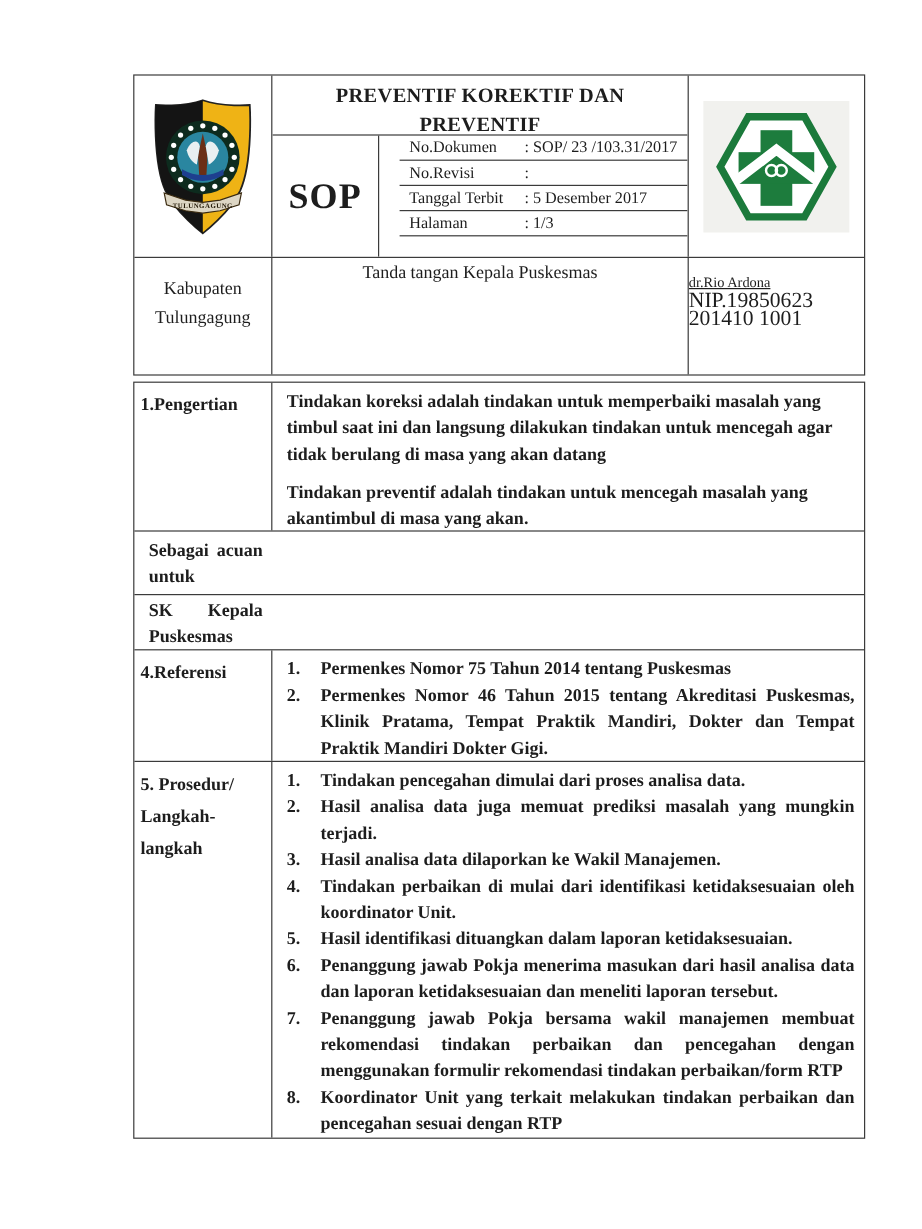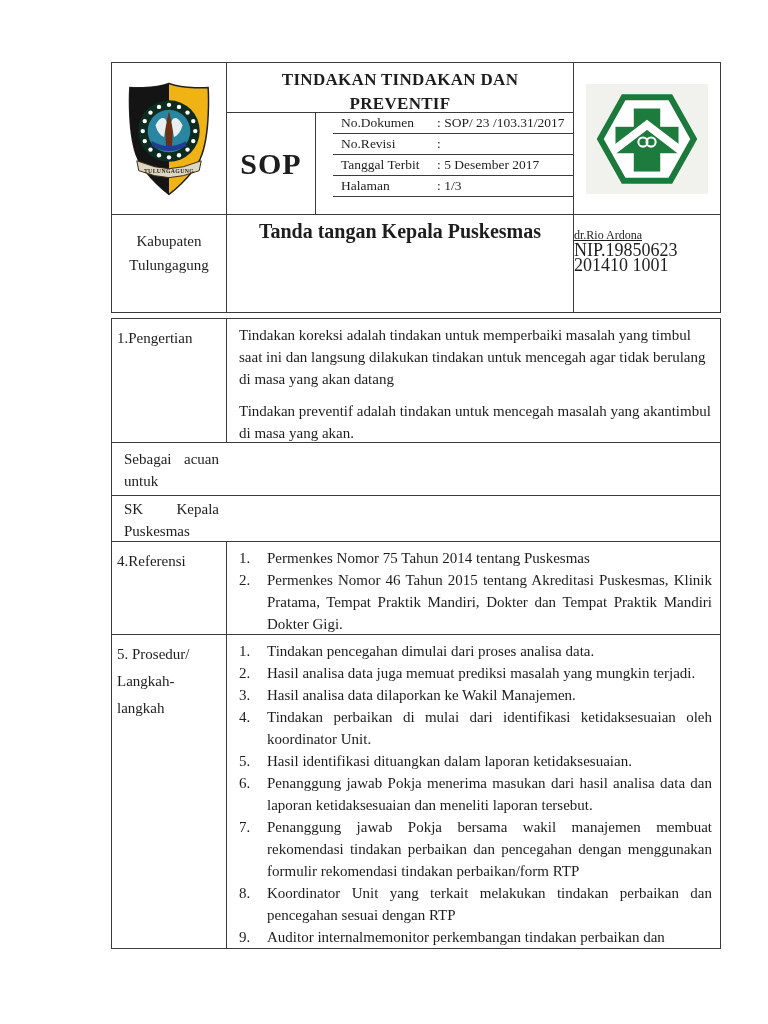--- a/index.html
+++ b/index.html
@@ -43,29 +43,29 @@
   }
   .info-label { width: 96px; flex: none; }
   .hex-cell { display:flex; align-items:center; justify-content:center; }
 
   .region-cell {
     text-align:center; padding-top: 14px; font-size: 15px;
     line-height: 24px; white-space: pre-line;
   }
   .ttd-cell {
     text-align:center; padding-top: 5px;
-    font-weight:bold; font-size: 20px;
+    font-weight:normal; font-size: 15px;
   }
   .sig-cell { text-align:left; padding-top: 13px; line-height: 15px; }
   .signer-name { font-size: 12px; text-decoration: underline; }
   .signer-nip  { font-size: 18px; }
 
   
   .content-table { position: absolute; left: 111px; top: 318px; width: 610px; }
-  .crow { display: grid; grid-template-columns: 115px 1fr; border-bottom: 1px solid #3b3b3b; }
+  .crow { display: grid; grid-template-columns: 115px 1fr; border-bottom: 1px solid #3b3b3b; font-weight: bold; }
   .crow:last-child { border-bottom: none; }
   .label-cell {
     border-right: 1px solid #3b3b3b;
     padding: 6px 2px 0 5px;
     font-size: 15px; line-height: 27px; white-space: pre-line;
   }
   .body-cell { padding: 5px 8px 0 12px; font-size: 15px; line-height: 22px; overflow: hidden; }
   .body-cell p { margin: 0 0 10px 0; }
   .r-pengertian { height: 124px; }
   .r-tujuan     { height: 53px; }
@@ -118,21 +118,21 @@
           <path d="M52.5,32 L56.5,50 L55.5,68 L49.5,68 L48.5,50 Z" fill="#6b2f16"></path>
           <path d="M39,46 C43,37 49,37 50,43 L47.5,58 C43,56 40,51 39,46 Z" fill="#e9eff1"></path>
           <path d="M66,46 C62,37 56,37 55,43 L57.5,58 C62,56 65,51 66,46 Z" fill="#e9eff1"></path>
           <path d="M35,62 Q52.5,72 70,62 L70,67 Q52.5,77 35,67 Z" fill="#1e3f8f"></path>
           <path d="M20,82 L38,88 L52.5,90 L67,88 L85,82 L83,92 L67,97 L52.5,99 L38,97 L22,92 Z" fill="#ddd6c4" stroke="#3a2a10" stroke-width="1"></path>
           <text x="52.5" y="94.5" text-anchor="middle" font-size="5.8" font-weight="bold" fill="#241a08" letter-spacing="0.4">TULUNGAGUNG</text>
         </svg>
       </div>
 
       <div class="hc rb">
-        <div class="title-cell">TINDAKAN TINDAKAN DAN
+        <div class="title-cell">PREVENTIF KOREKTIF DAN
 PREVENTIF</div>
         <div class="a2-lower">
           <div class="sop-cell">SOP</div>
           <div class="info-col">
             <div class="info-row">
               <span class="info-label">No.Dokumen</span>
               <span class="info-value">: SOP/ 23 /103.31/2017</span>
             </div>
             <div class="info-row">
               <span class="info-label">No.Revisi</span>

